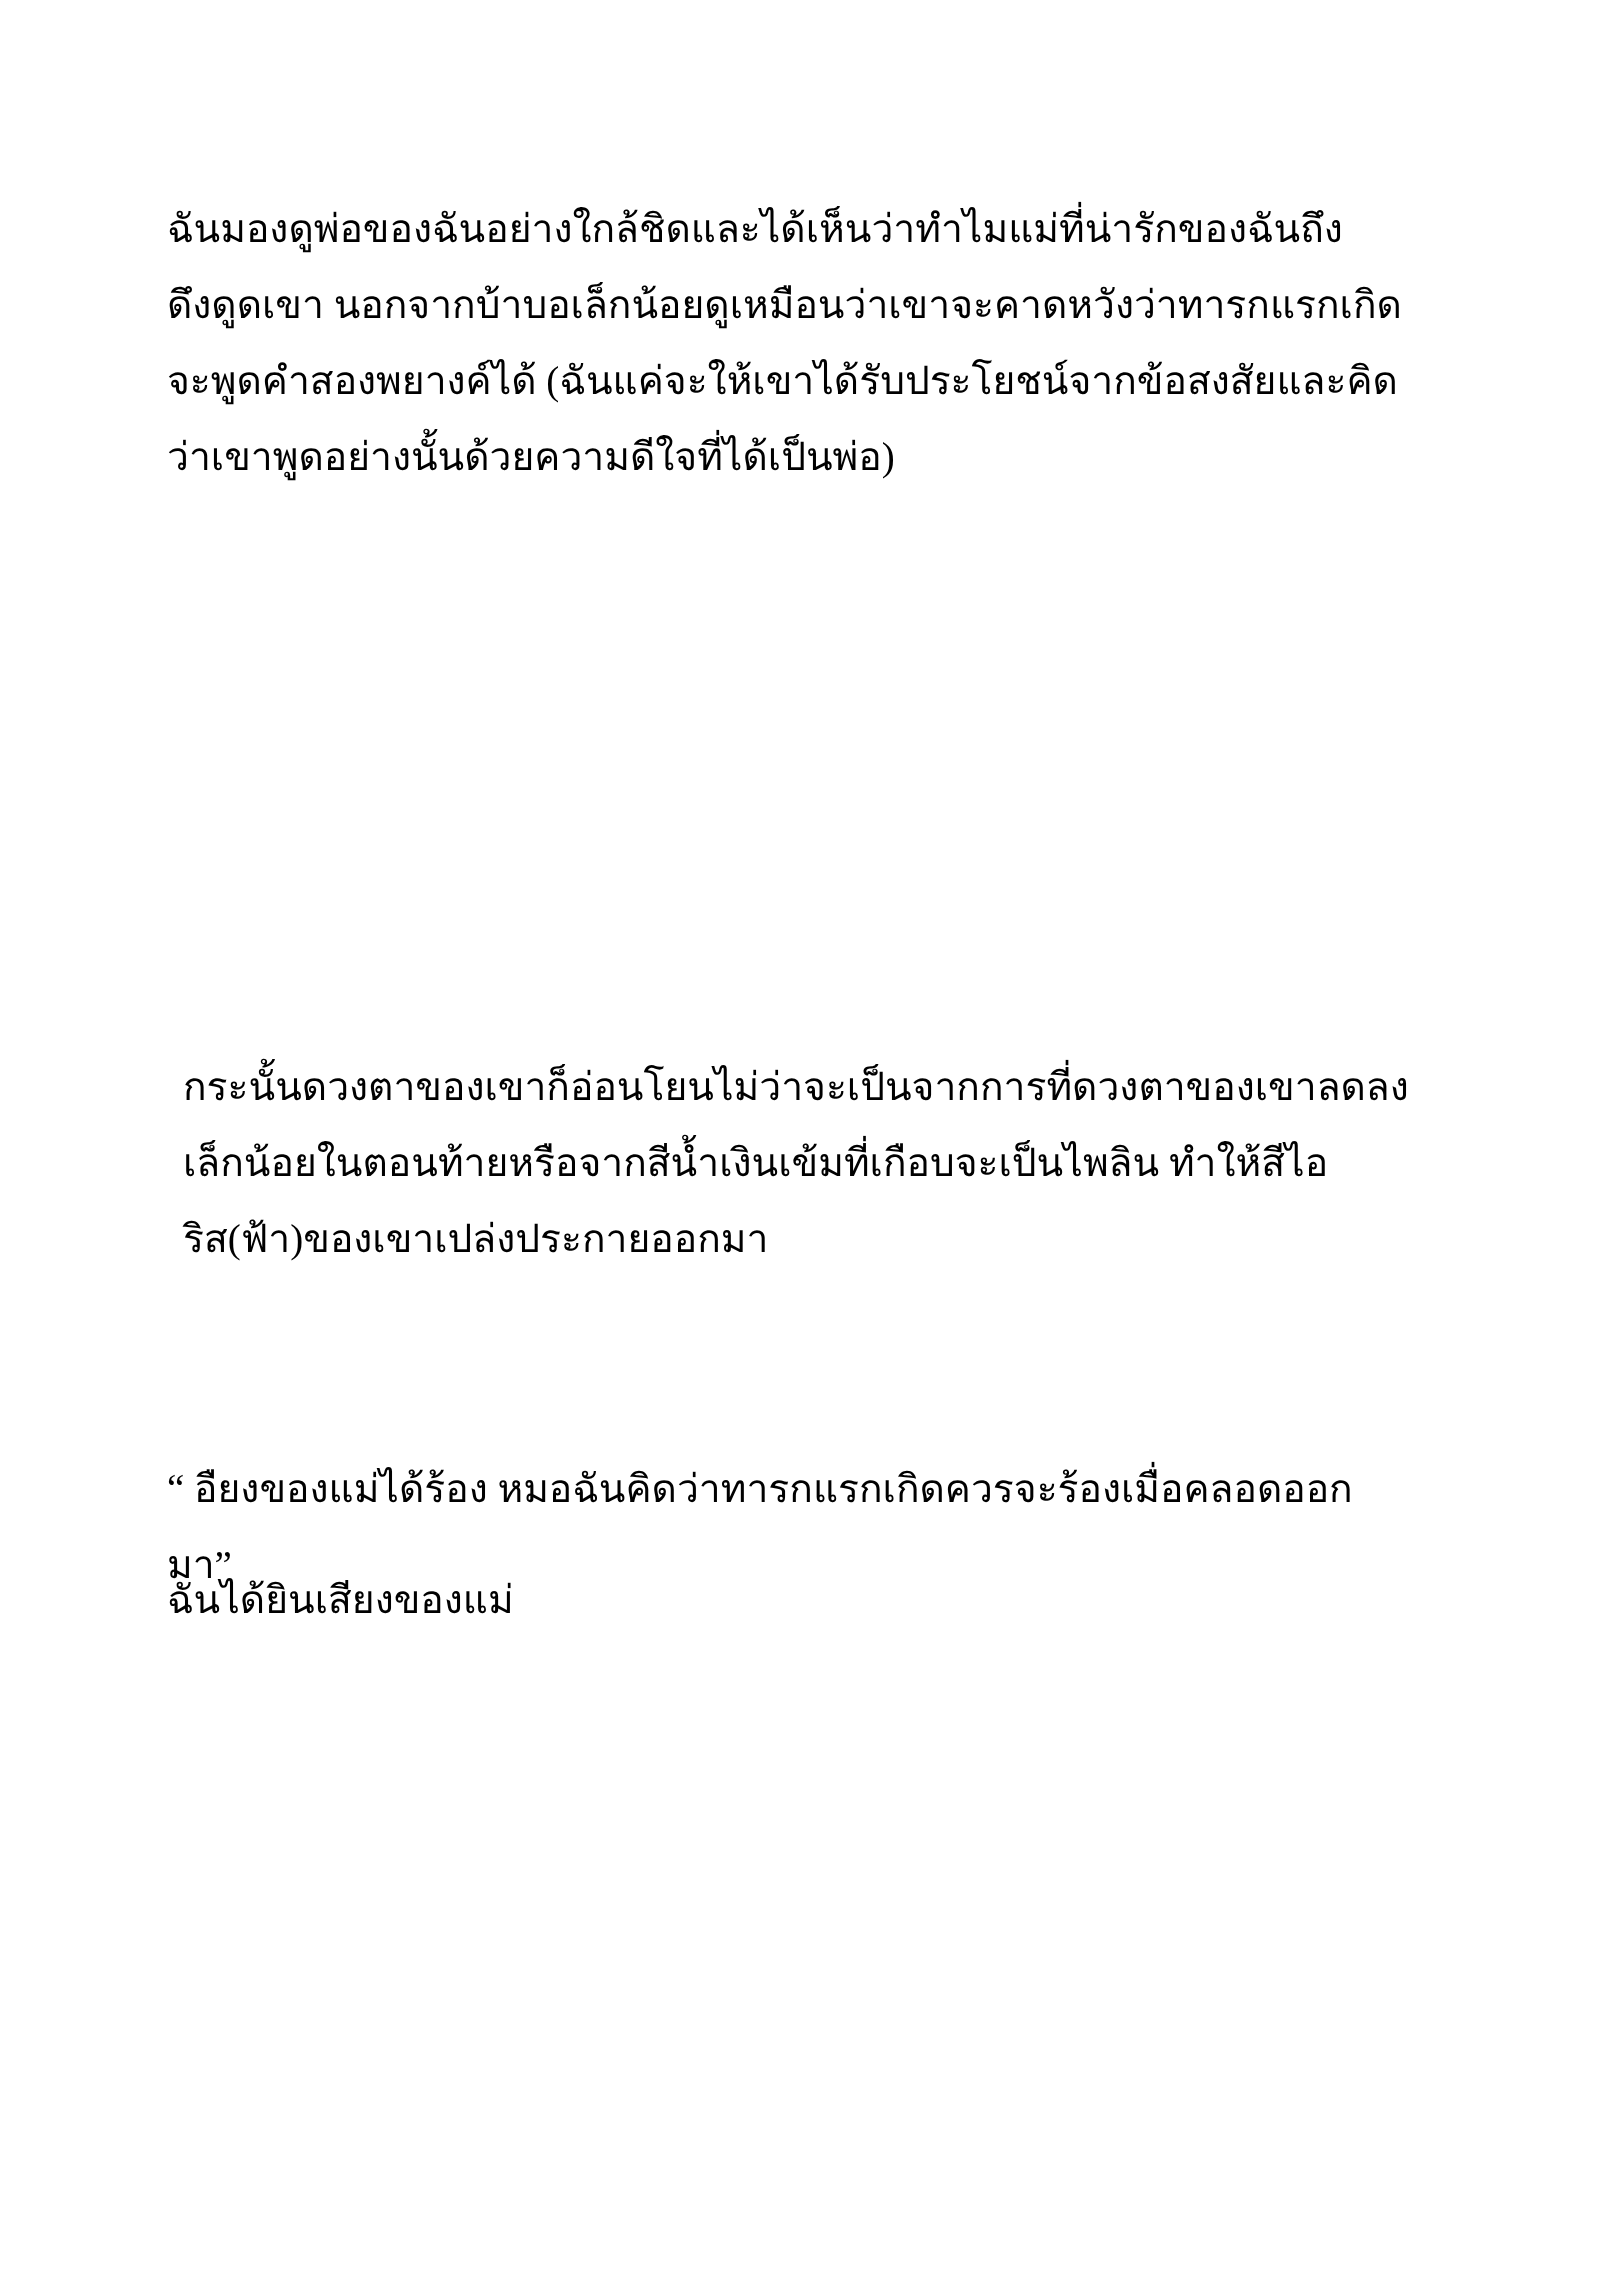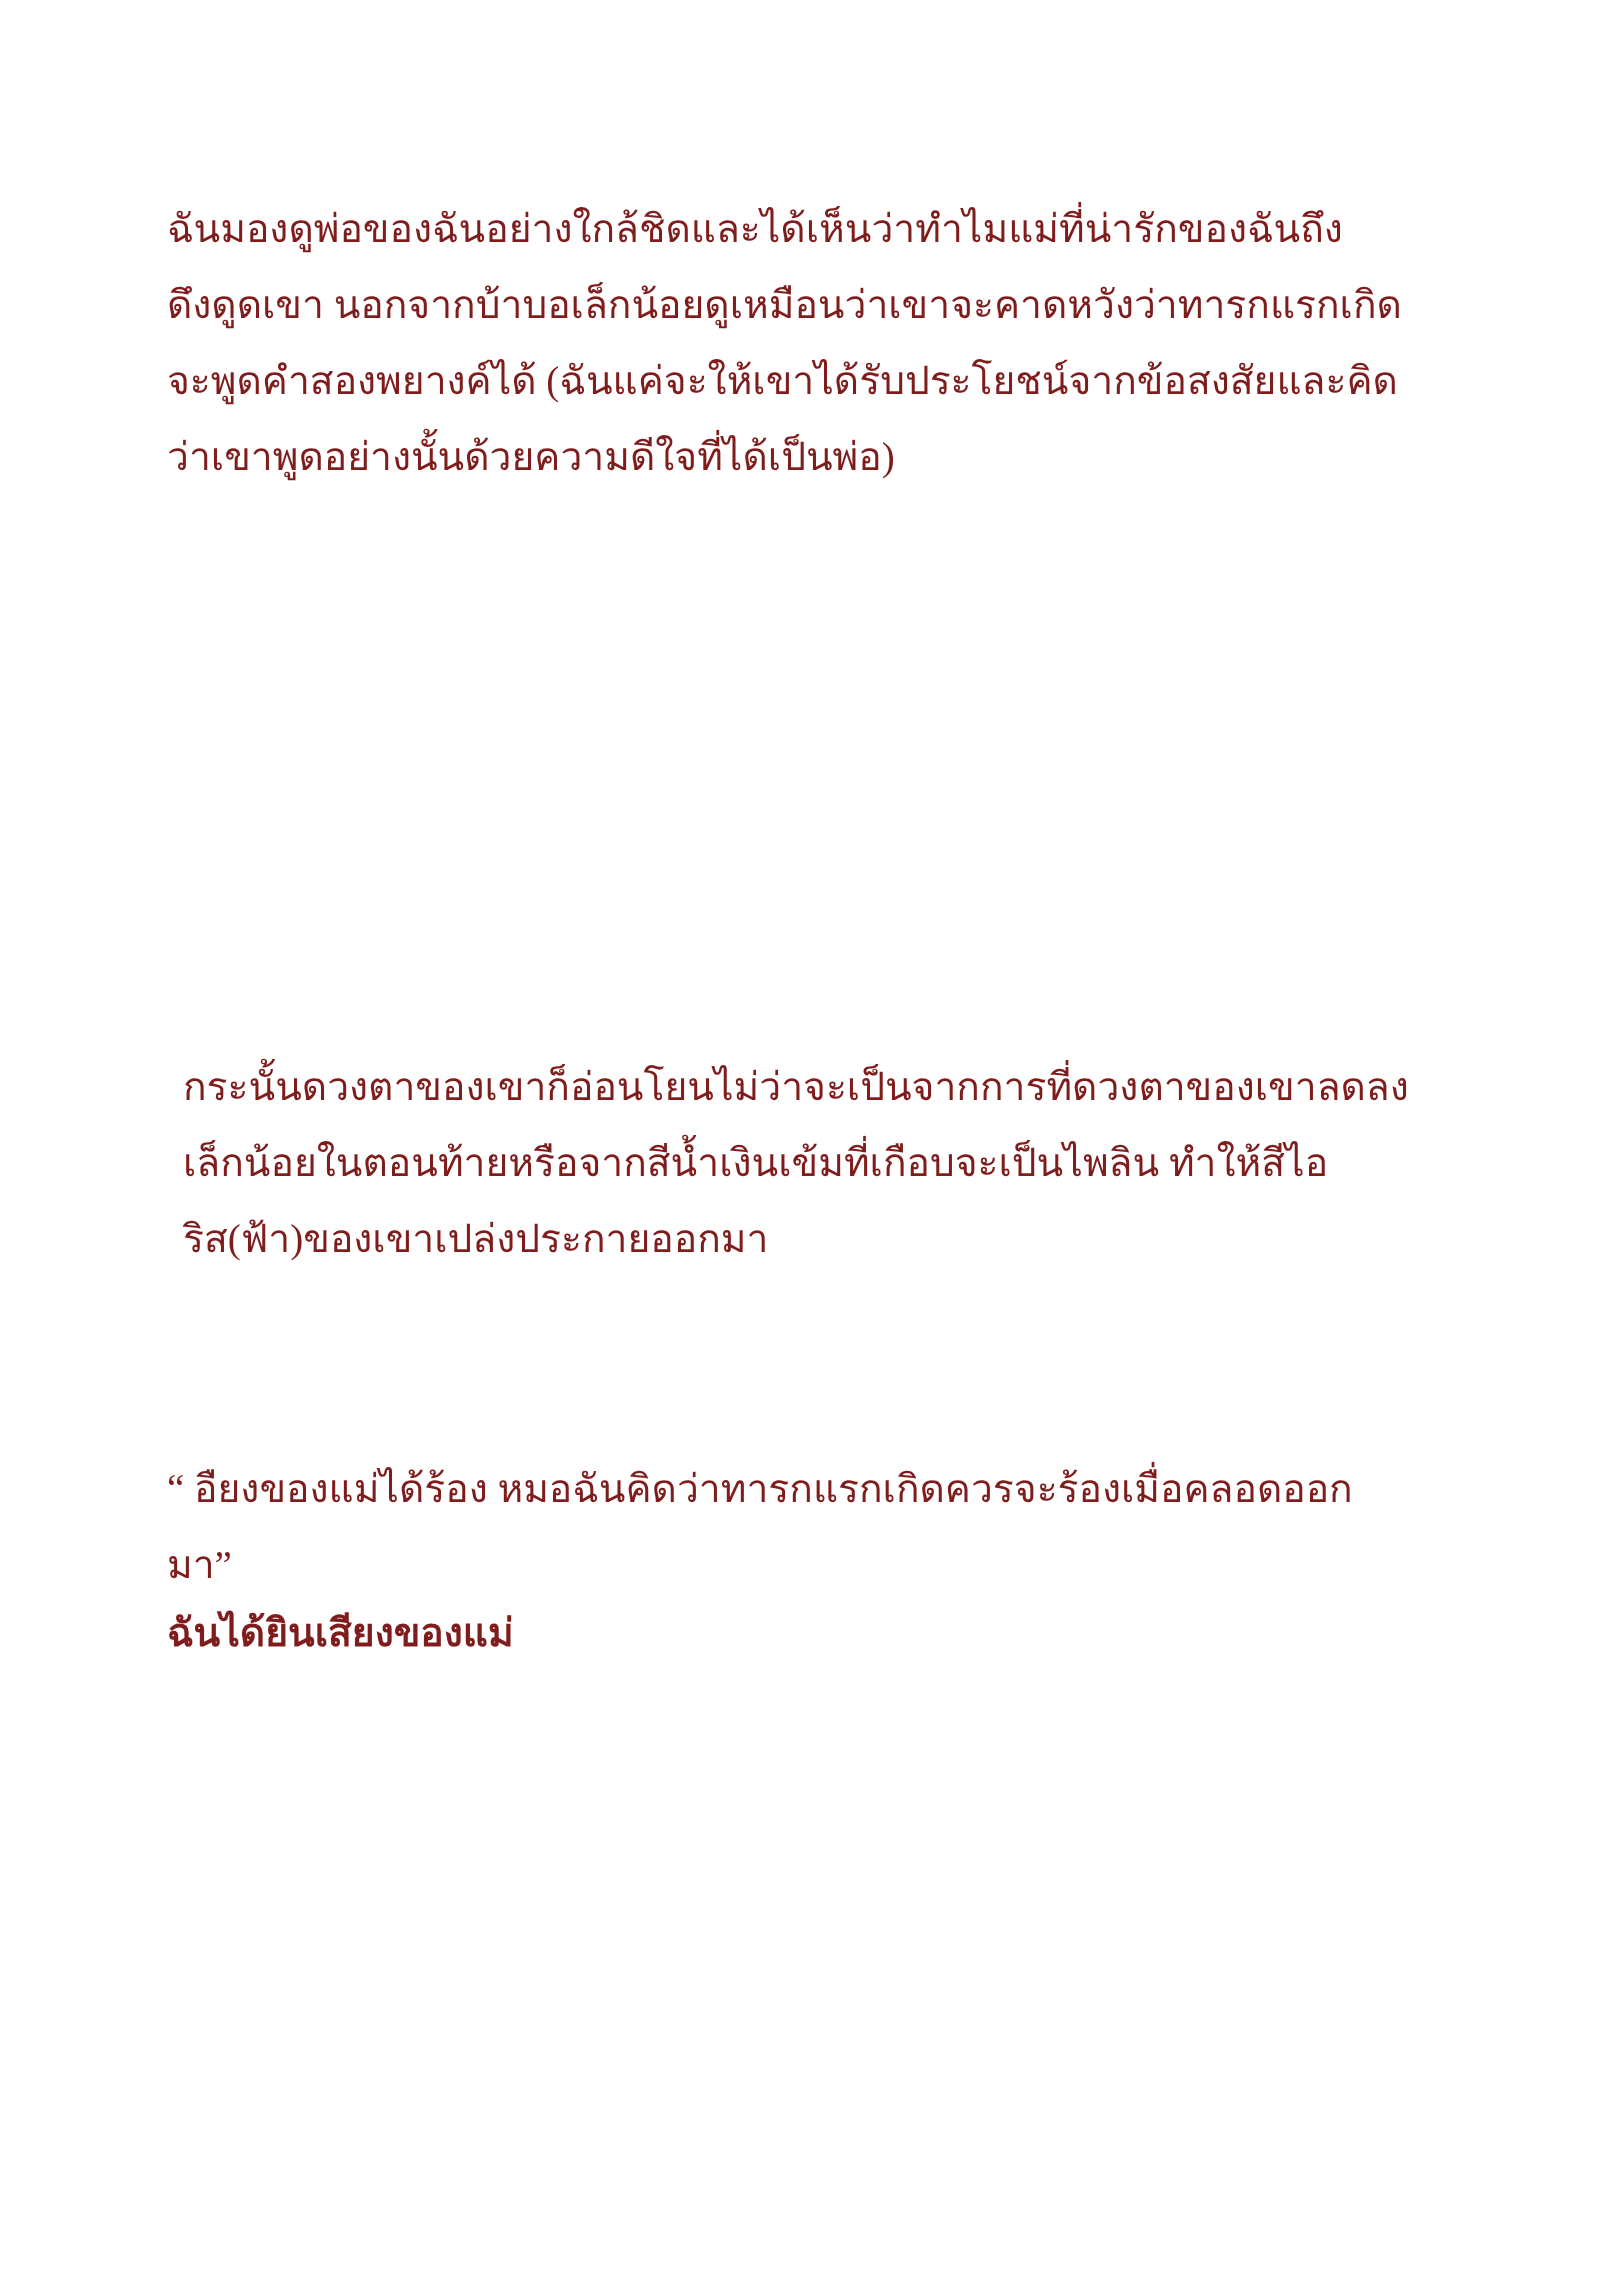--- a/index.html
+++ b/index.html
@@ -23,30 +23,30 @@
     background: #ffffff;
     overflow: hidden;
   }
   .para {
     position: absolute;
     left: 167px;
     width: 1250px;
     margin: 0;
     font-size: 39px;
     line-height: 76px;
-    color: #7f1d1d;
+    color: #000000;
     text-align: left;
     word-break: normal;
     overflow-wrap: break-word;
   }
   .p1 { top: 191px; }
   .p2 { top: 671px; }
   .p3 { top: 1049px; margin-left: 16px; }
   .p4 { top: 1451px; }
-  .p5 { top: 1595px; font-weight: bold; }
+  .p5 { top: 1562px; }
   .p6 { top: 1833px; }
 </style>
 </head>
 <body>
 
 <div class="page">
   <p class="para p1">ฉันมองดูพ่อของฉันอย่างใกล้ชิดและได้เห็นว่าทำไมแม่ที่น่ารักของฉันถึงดึงดูดเขา นอกจากบ้าบอเล็กน้อยดูเหมือนว่าเขาจะคาดหวังว่าทารกแรกเกิดจะพูดคำสองพยางค์ได้ (ฉันแค่จะให้เขาได้รับประโยชน์จากข้อสงสัยและคิดว่าเขาพูดอย่างนั้นด้วยความดีใจที่ได้เป็นพ่อ)</p>
   <p class="para p3">กระนั้นดวงตาของเขาก็อ่อนโยนไม่ว่าจะเป็นจากการที่ดวงตาของเขาลดลงเล็กน้อยในตอนท้ายหรือจากสีน้ำเงินเข้มที่เกือบจะเป็นไพลิน ทำให้สีไอริส(ฟ้า)ของเขาเปล่งประกายออกมา</p>
   <p class="para p4">“ อืยงของแม่ได้ร้อง หมอฉันคิดว่าทารกแรกเกิดควรจะร้องเมื่อคลอดออกมา”</p>
   <p class="para p5">ฉันได้ยินเสียงของแม่</p>

